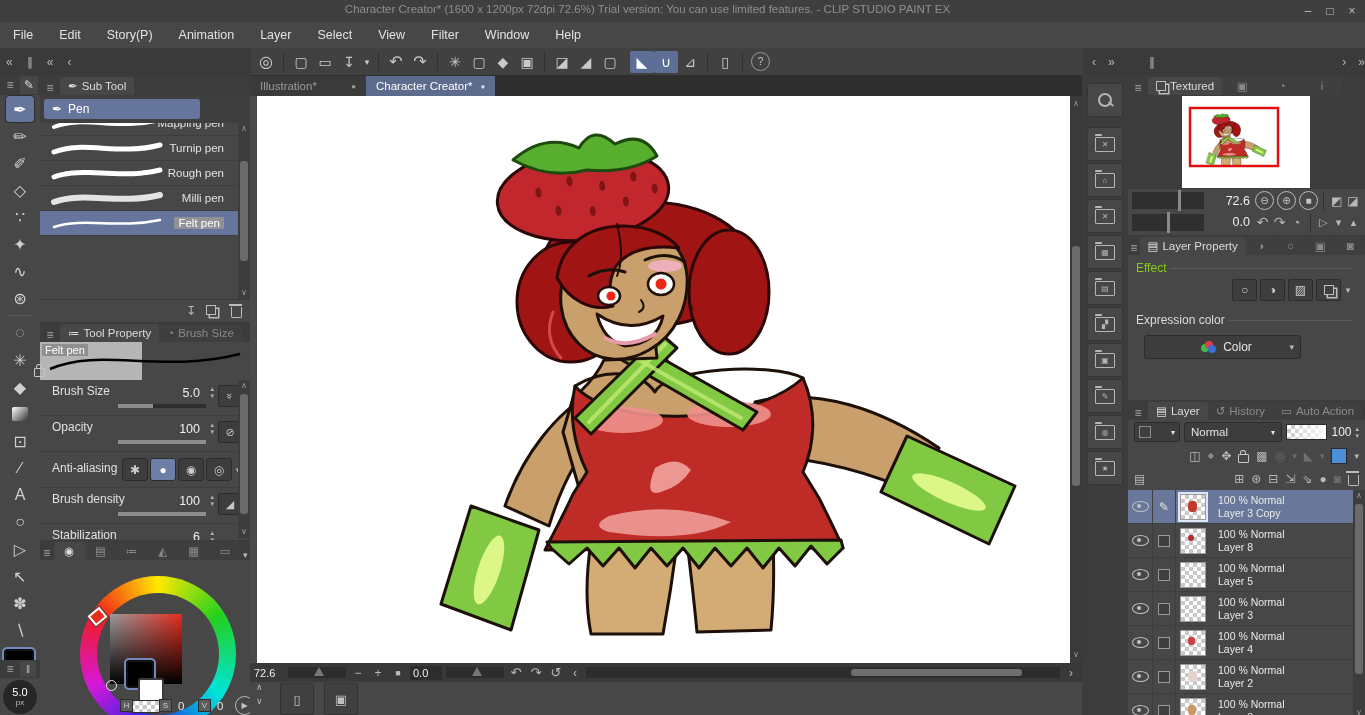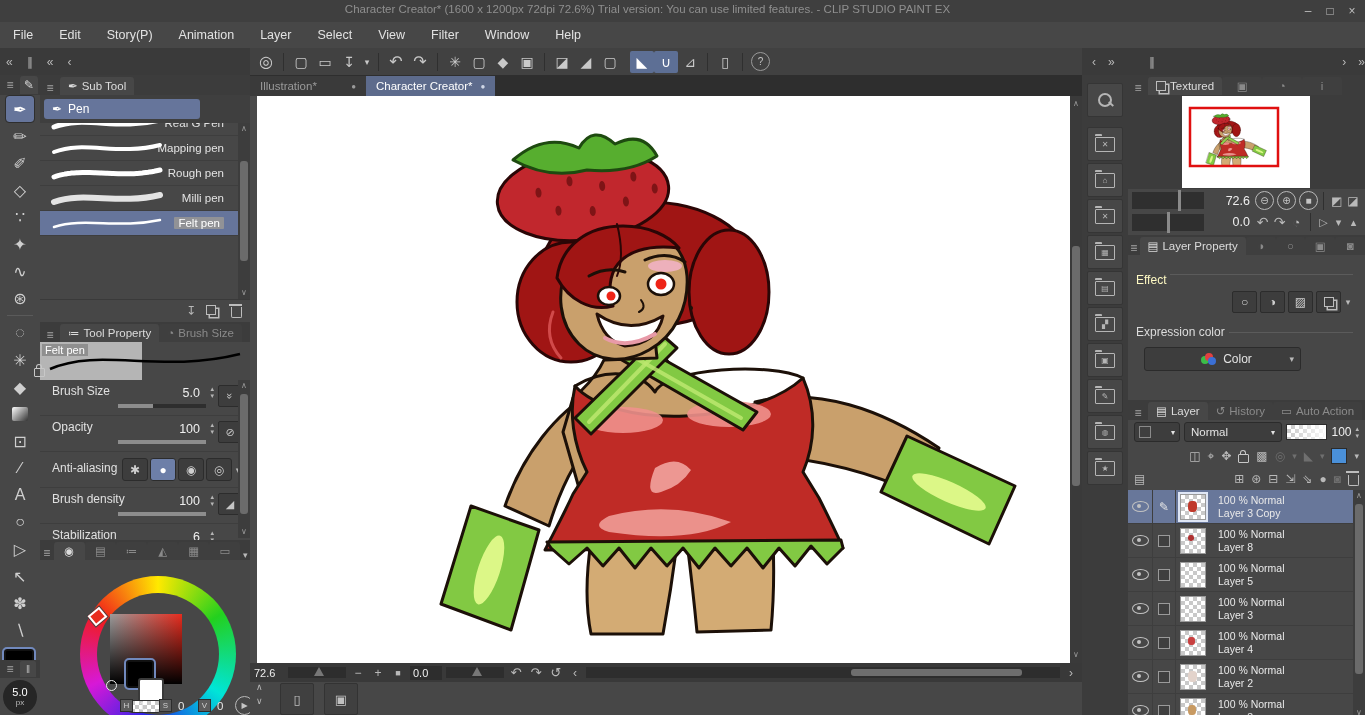--- a/index.html
+++ b/index.html
@@ -231,29 +231,29 @@
     <div style="height:24px;background:#3f3f3f;display:flex;align-items:center;padding:2px 4px;">
       <span style="display:flex;align-items:center;gap:6px;background:#66759b;border-radius:3px;height:20px;width:140px;padding:0 8px;color:#fff;">
         <span>✒</span>
         <span>Pen</span>
       </span>
     </div>
     <div style="position:relative;height:176px;overflow:hidden;">
       <div style="margin-top:-12px;">
         <div class="pen-row">
             <svg width="120" height="20">
-              <path d="M6,14 C36,2 70,18 112,7" stroke="#fff" stroke-width="5" fill="none" stroke-linecap="round"></path>
+              <path d="M6,14 C36,2 70,18 112,7" stroke="#fff" stroke-width="4" fill="none" stroke-linecap="round"></path>
             </svg>
-            <span>Real G Pen</span>
+            <span>Mapping pen</span>
           </div>
         <div class="pen-row">
             <svg width="120" height="20">
-              <path d="M6,14 C36,2 70,18 112,7" stroke="#fff" stroke-width="4" fill="none" stroke-linecap="round"></path>
+              <path d="M6,14 C36,2 70,18 112,7" stroke="#fff" stroke-width="5" fill="none" stroke-linecap="round"></path>
             </svg>
-            <span>Mapping pen</span>
+            <span>Turnip pen</span>
           </div>
         <div class="pen-row">
             <svg width="120" height="20">
               <path d="M6,14 C36,3 70,17 112,7" stroke="#fff" stroke-width="5" fill="none" stroke-linecap="round" stroke-dasharray="5 1"></path>
             </svg>
             <span>Rough pen</span>
           </div>
         <div class="pen-row">
             <svg width="120" height="20">
               <path d="M6,14 C36,3 70,17 112,7" stroke="#fff" stroke-width="6" fill="none" stroke-linecap="round" opacity=".85"></path>
@@ -616,21 +616,21 @@
       <span class="ptab">
         <span>▤</span>
         <span>Layer Property</span>
       </span>
       <span class="ptab off" style="width:24px;justify-content:center;">◑</span>
       <span class="ptab off" style="width:24px;justify-content:center;">○</span>
       <span class="ptab off" style="width:24px;justify-content:center;">▣</span>
       <span class="ptab off" style="width:24px;justify-content:center;">◙</span>
     </div>
     <div class="row" style="padding:6px 8px 0 8px;">
-      <span style="color:#fef9c3;margin-top:12px;">Effect</span>
+      <span style="color:#84cc16;">Effect</span>
       <span class="rule"></span>
     </div>
     <div class="row" style="justify-content:flex-end;padding:4px 10px 0 0;">
       <span class="effbtn">○</span>
       <span class="effbtn">◑</span>
       <span class="effbtn">▨</span>
       <span class="effbtn">
           <span class="dblsq" style="margin:0;"></span>
         </span>
       <span class="ib" style="width:14px;font-size:9px;">▾</span>

